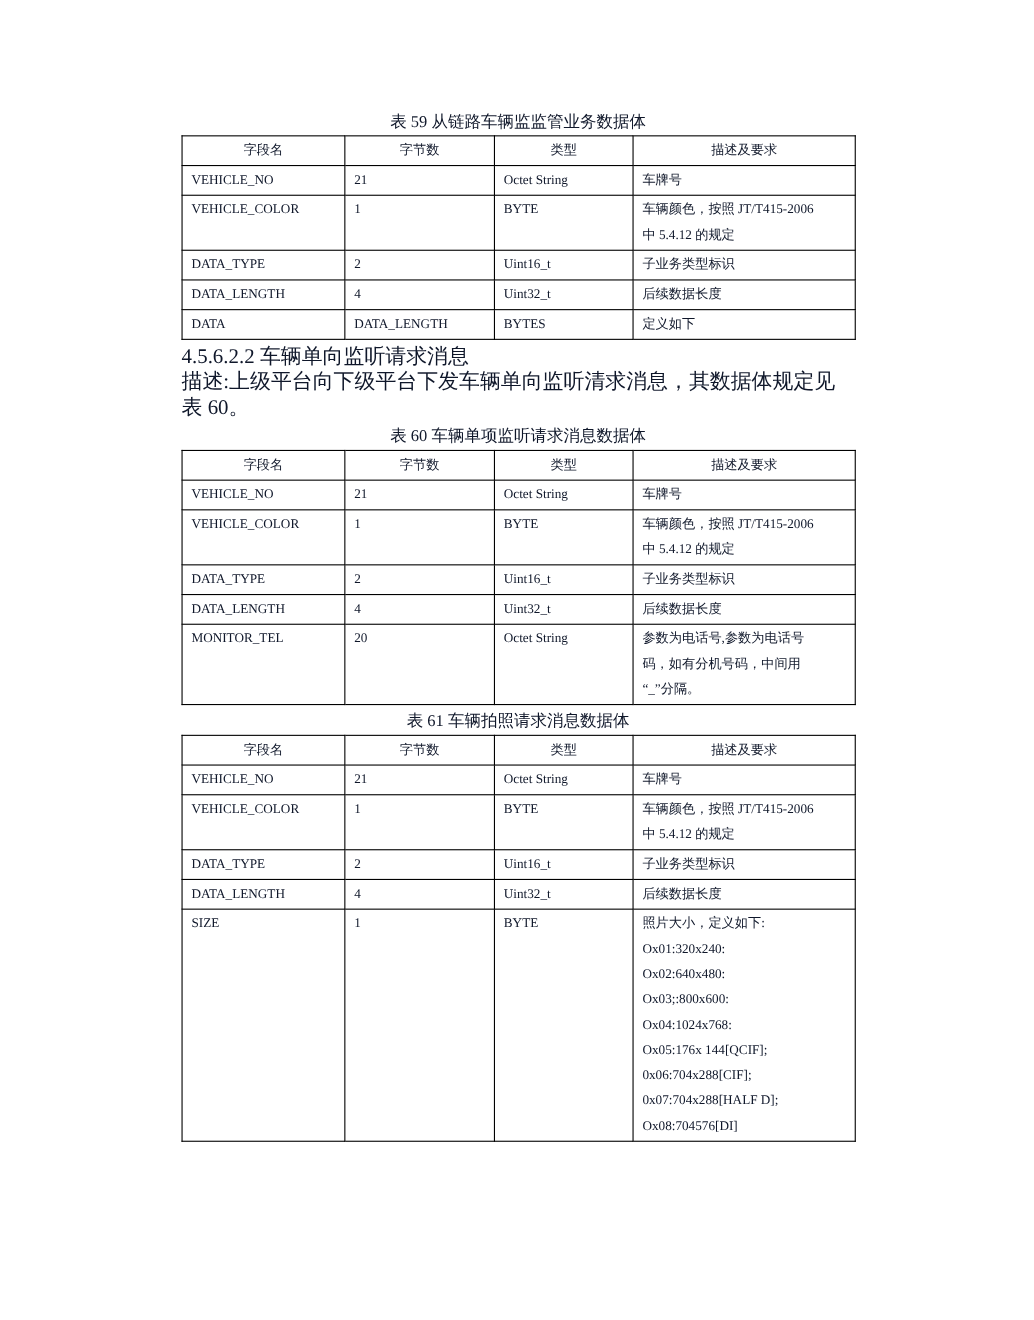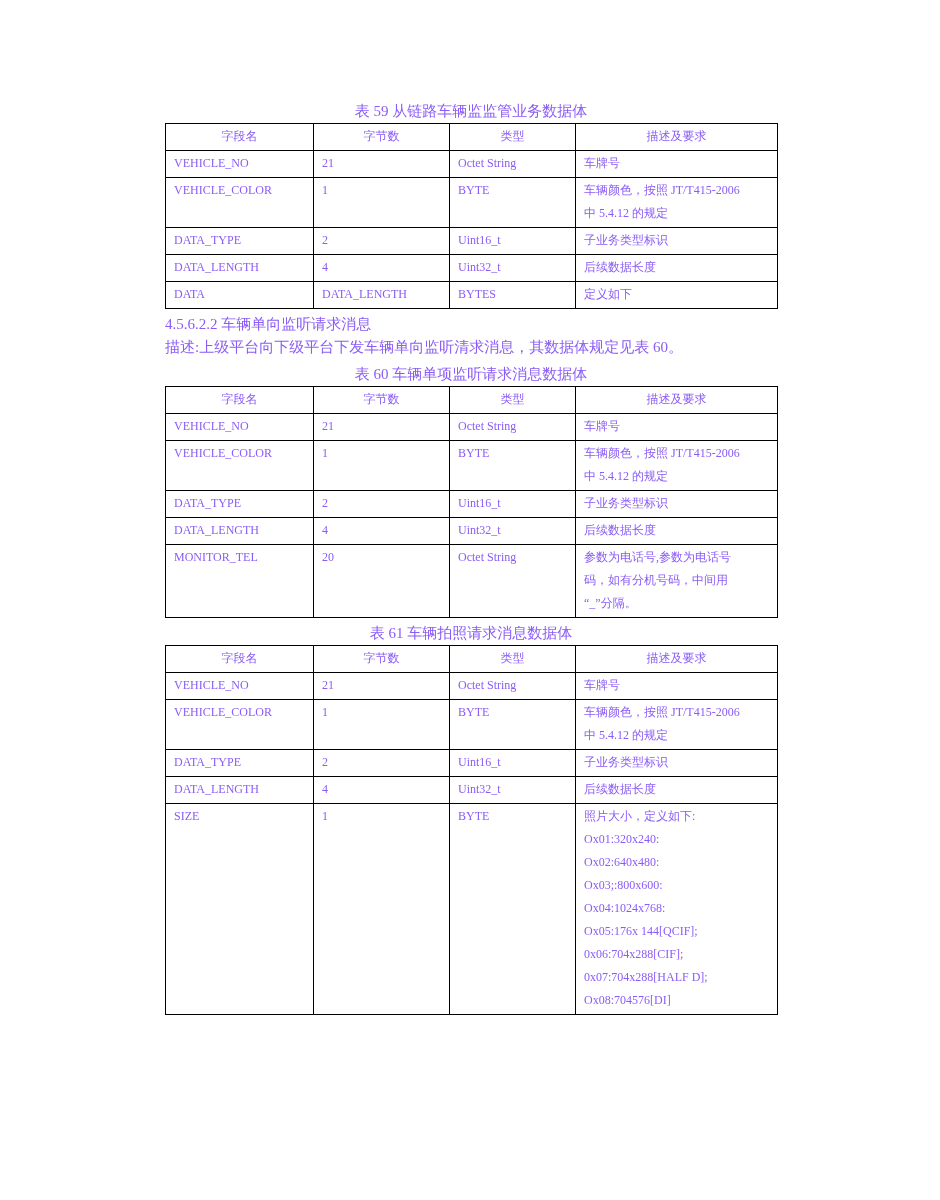--- a/index.html
+++ b/index.html
@@ -5,21 +5,21 @@
   html, body {
     margin: 0;
     padding: 0;
     background: #ffffff;
   }
   .page {
     position: relative;
     width: 940px;
     height: 1200px;
     background: #ffffff;
-    color: #8b5cf6;
+    color: #0f172a;
     font-family: "Liberation Serif", "DejaVu Serif", serif;
     overflow: hidden;
   }
   .content {
     position: absolute;
     left: 165px;
     top: 96px;
     width: 612px;
   }
   .caption {
@@ -46,21 +46,21 @@
     overflow: hidden;
   }
   table.spec th {
     text-align: center;
     white-space: nowrap;
   }
   .text-block {
     margin: 4px 0 3px 0;
   }
   .para {
-    font-size: 15px;
+    font-size: 19px;
     line-height: 23px;
     margin: 0;
   }
 </style>
 </head>
 <body>
 
 <div class="page">
   <div class="content">
 

